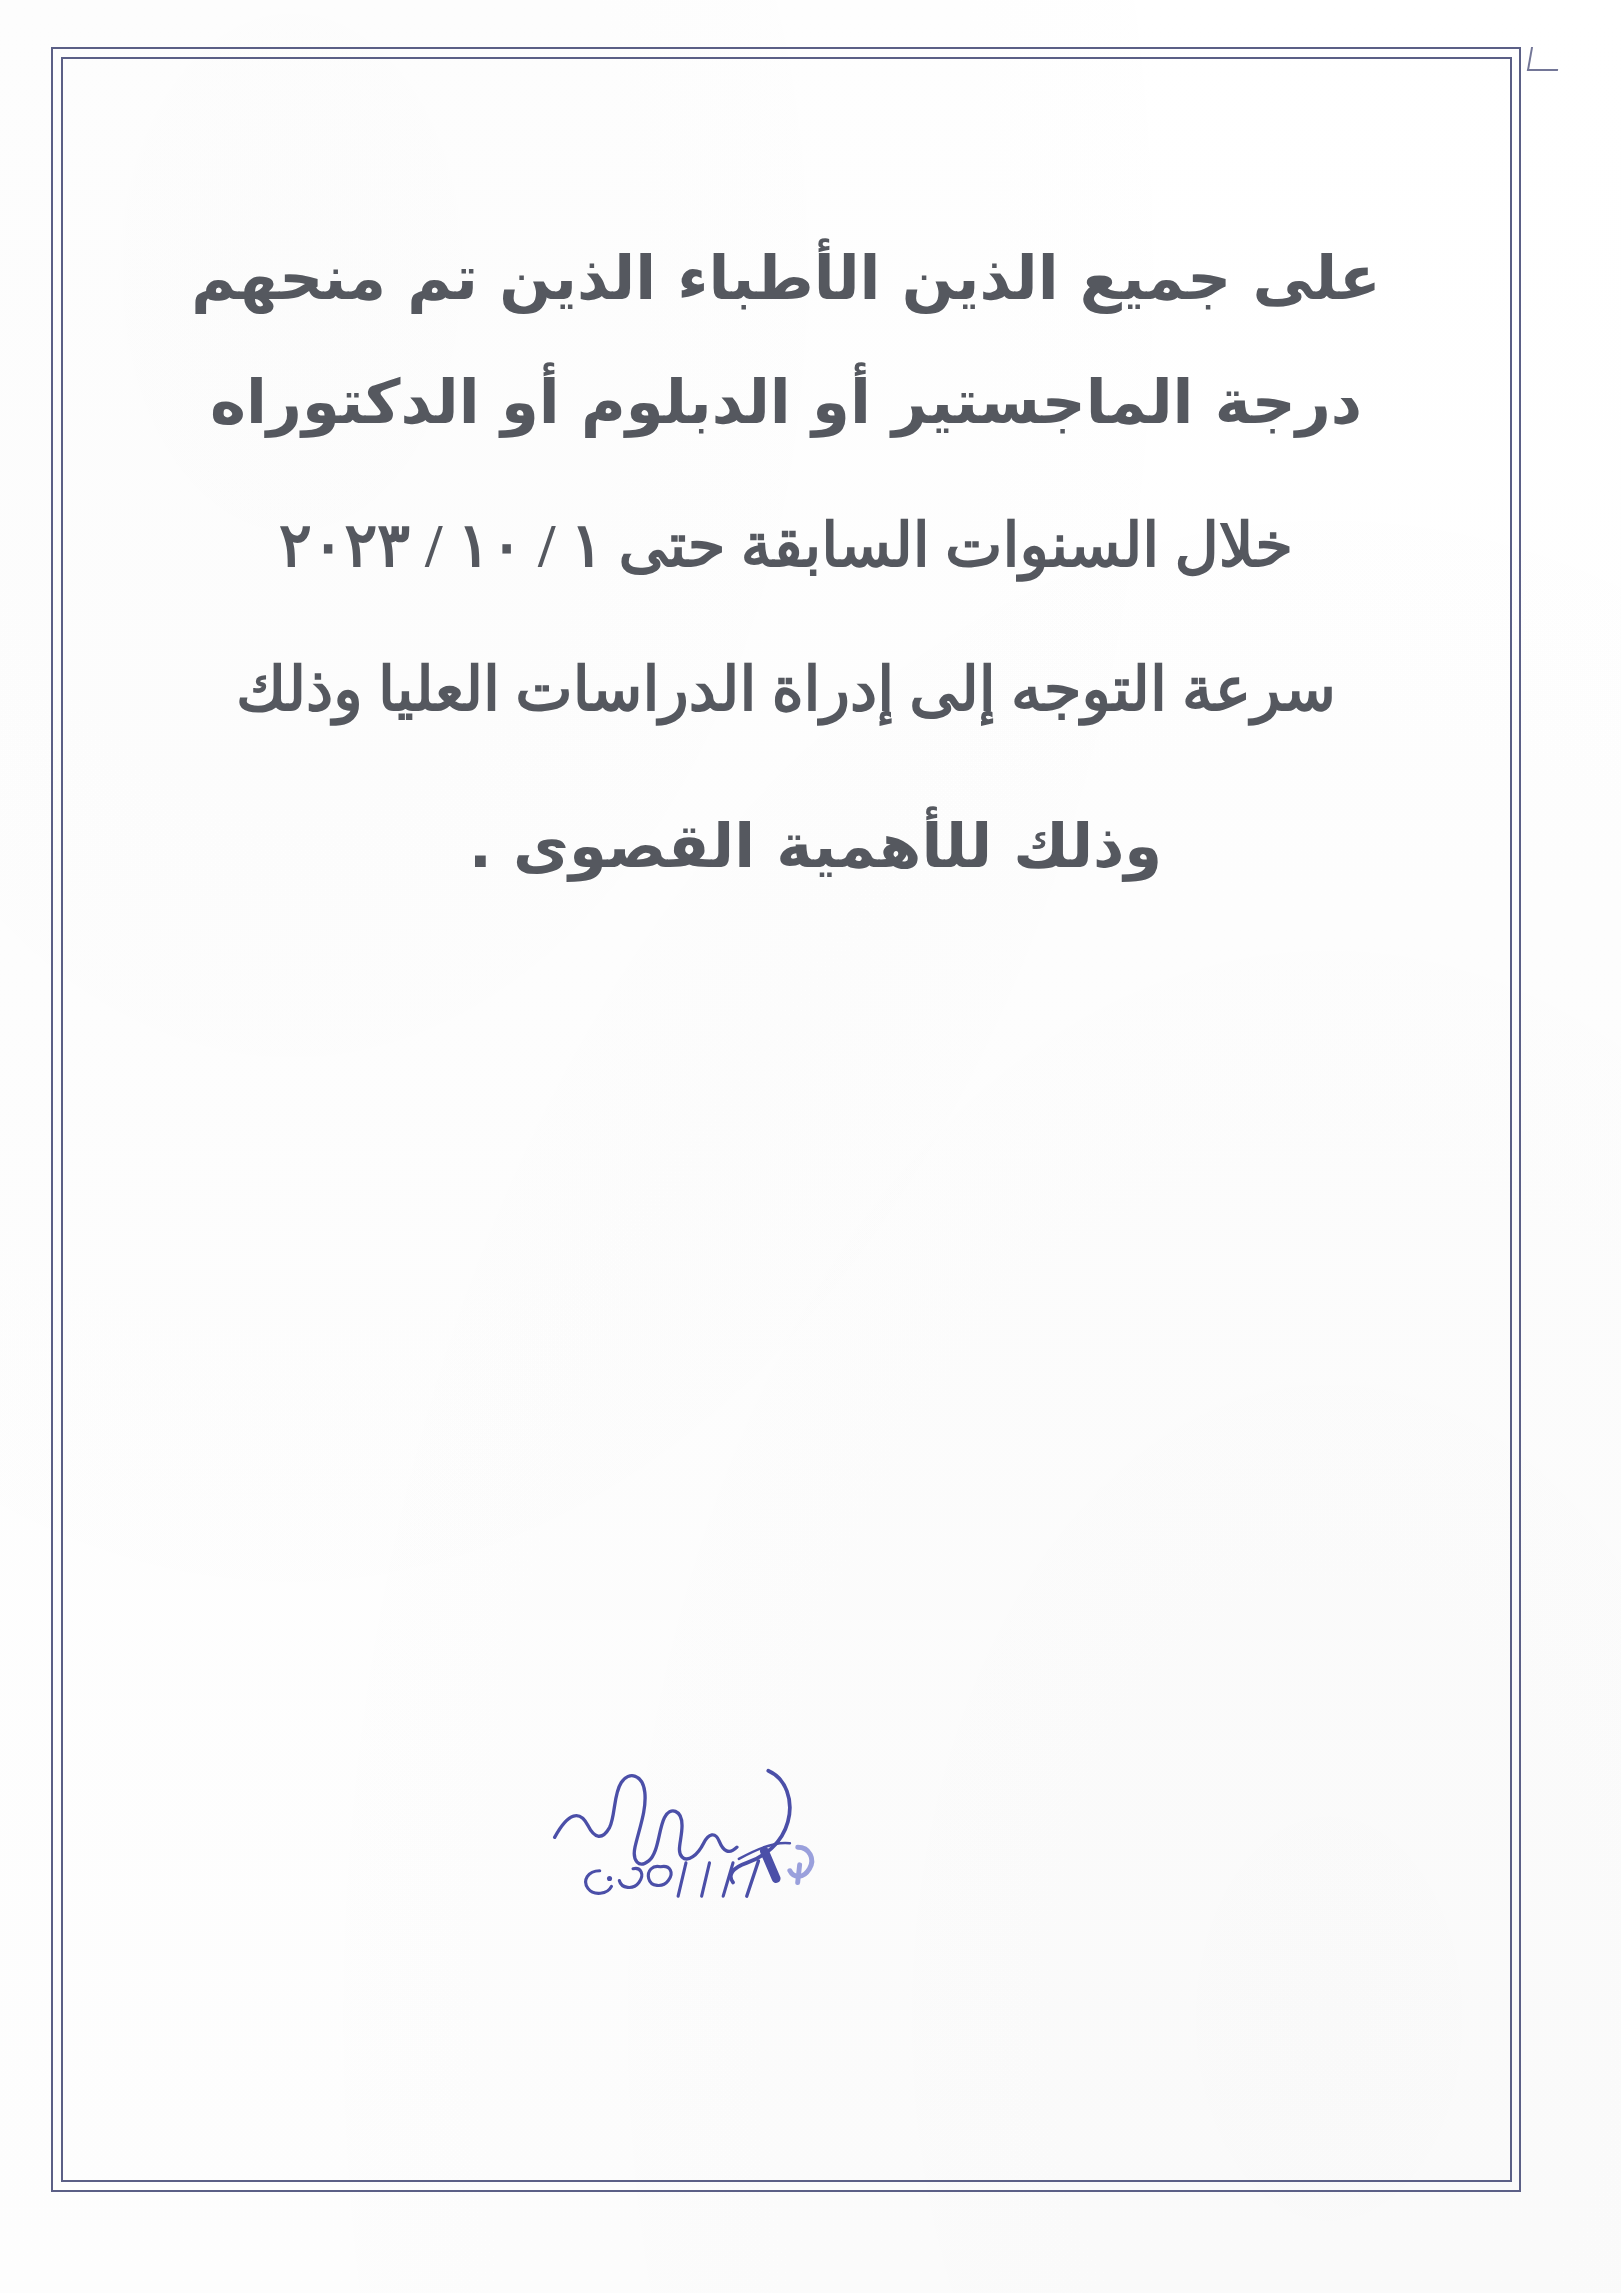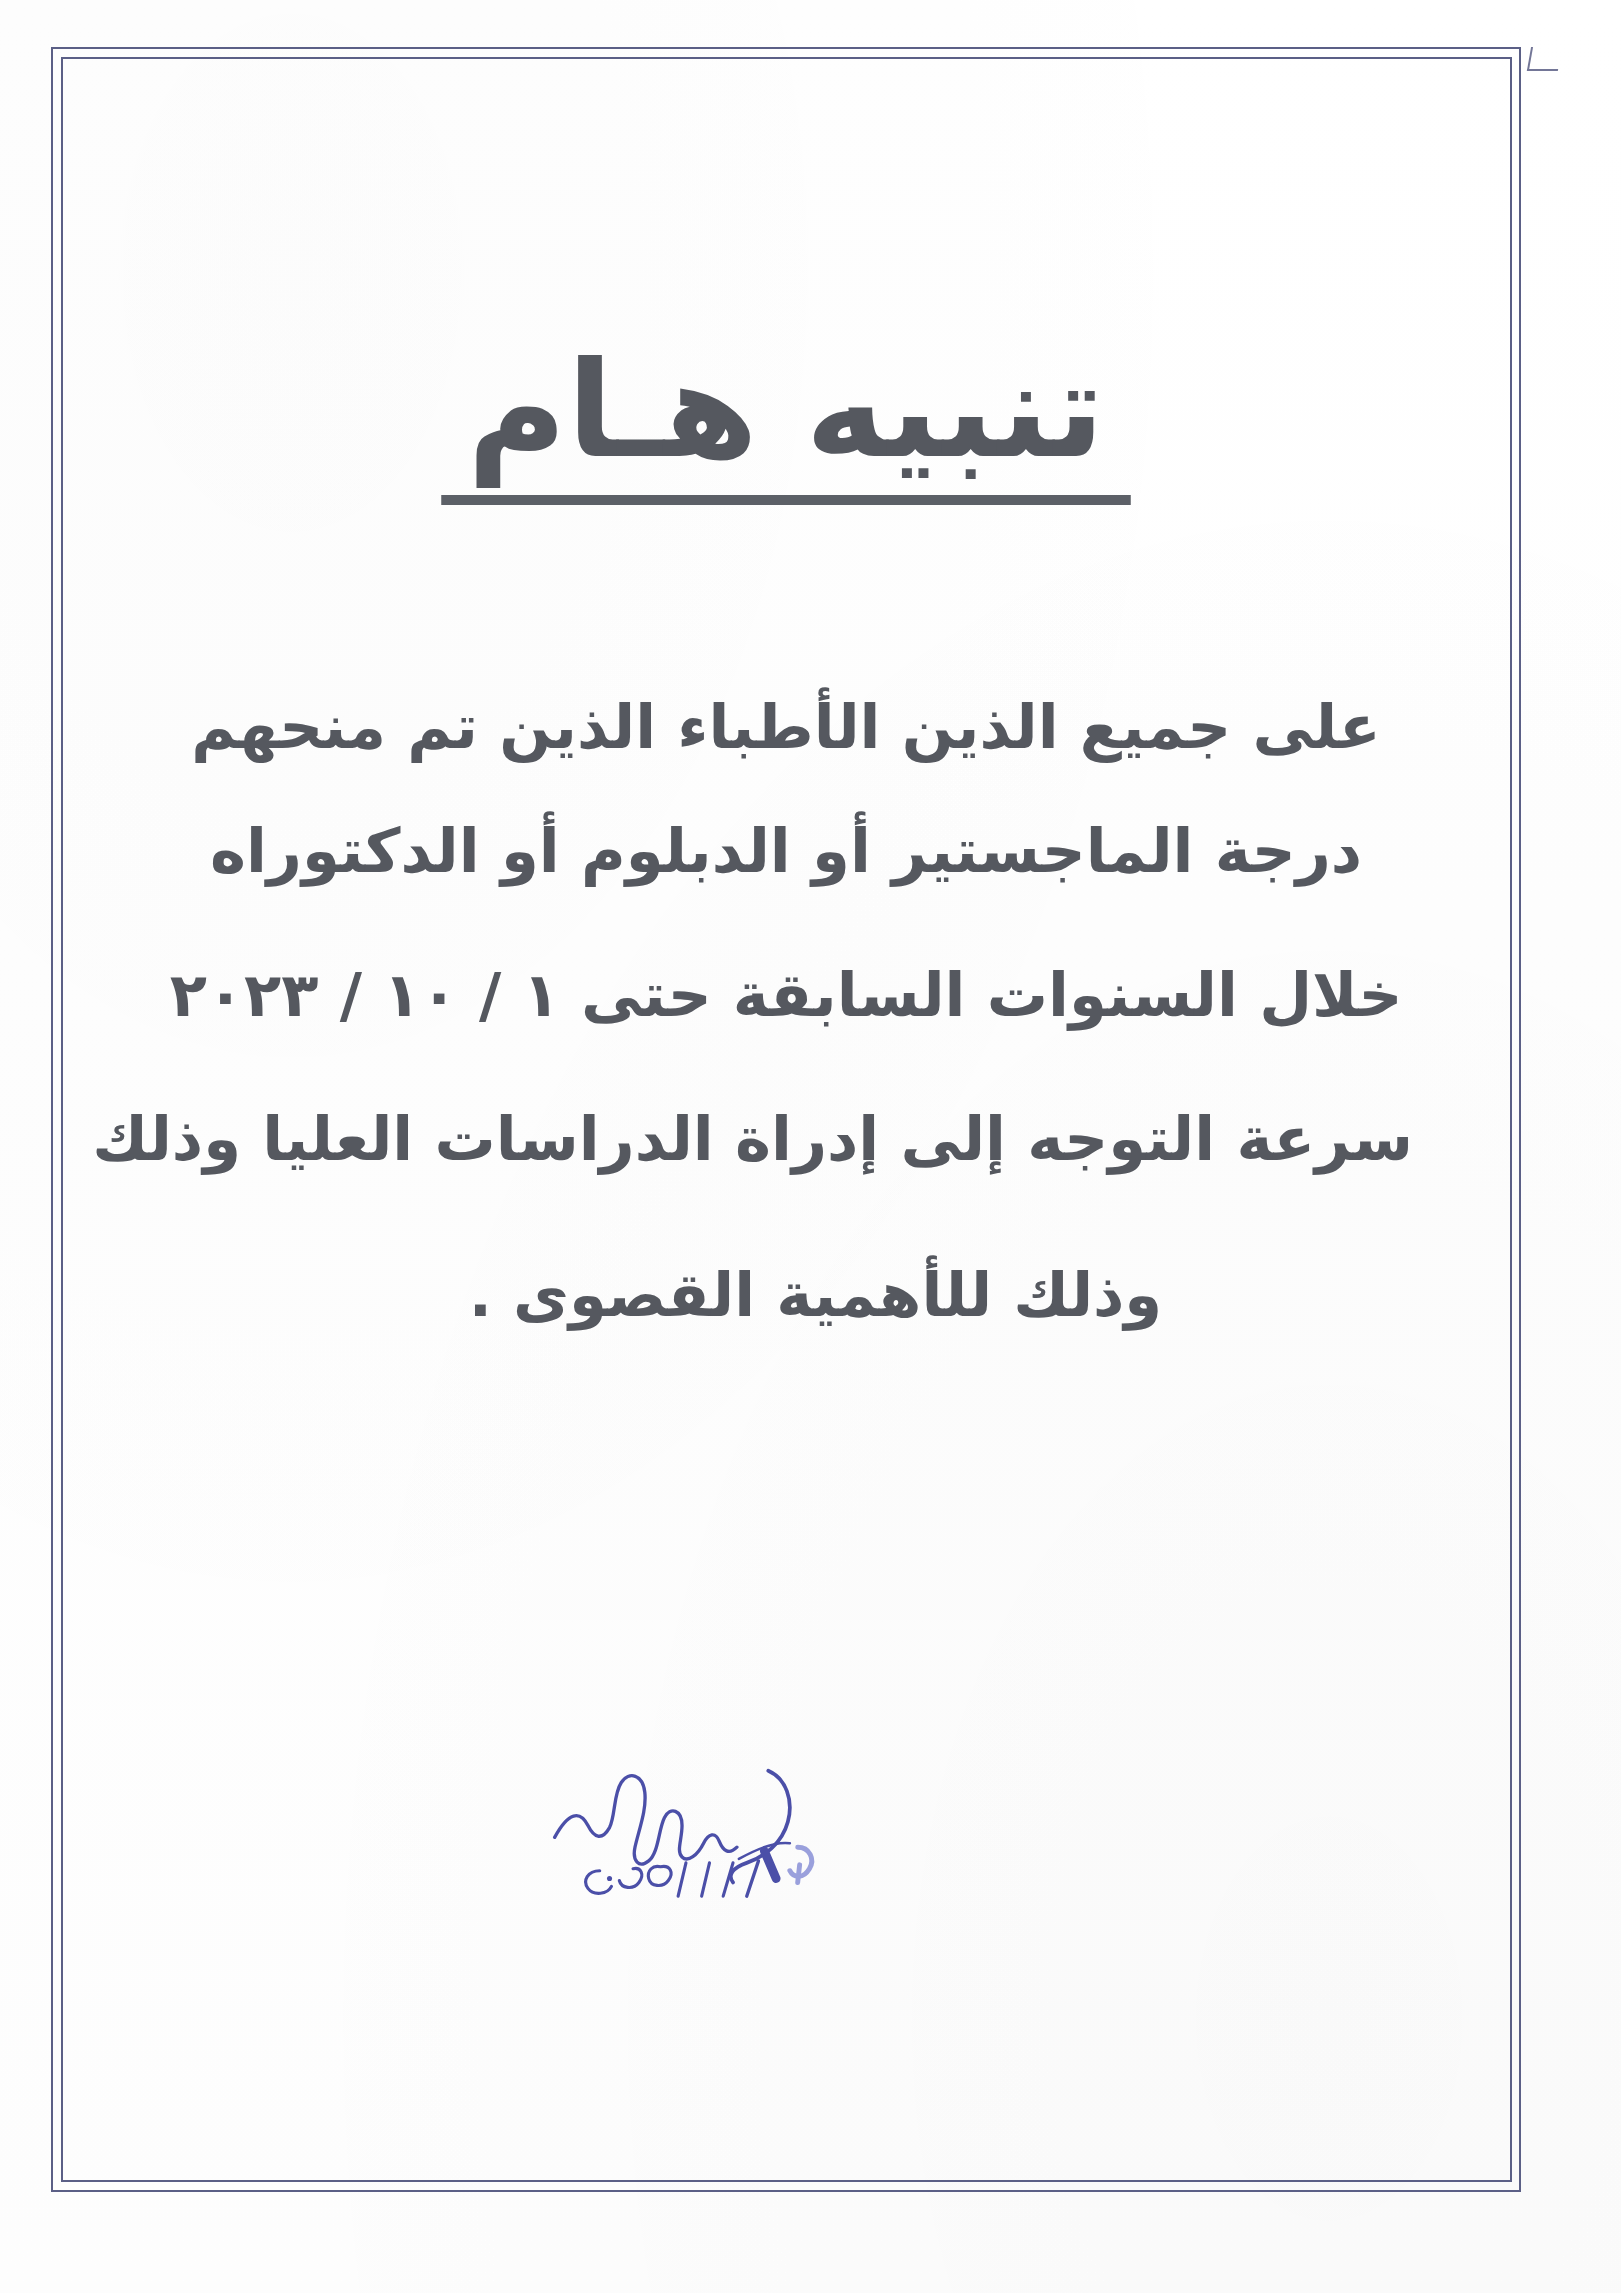--- a/index.html
+++ b/index.html
@@ -103,21 +103,21 @@
     line-height: 1.62;
     font-weight: 600;
     color: #55585f;
     letter-spacing: 0.5px;
   }
   .body-line {
     display: block;
     white-space: nowrap;
     margin: 0 0 25.5px 0;
   }
-  .body-line.gap-top { margin-top: 45px; }
+  .body-line.gap-top { margin-top: 45px; font-family: Liberation Serif, serif; }
 
   .body-line.final {
     margin-top: 57px;
     padding-left: 59px;
   }
 
   
   .sig-block {
     position: absolute;
     right: 147px;
@@ -179,23 +179,20 @@
 <div class="page">
 
   <div class="scan-noise"></div>
 
   <div class="frame-outer"></div>
   <div class="frame-inner"></div>
   <div class="corner-mark"></div>
 
   <div class="content">
 
-    <div class="title-wrap">
-      <h1 class="doc-title">تنبيه هـام</h1>
-    </div>
 
     <div class="body-block">
       <span class="body-line">على جميع الذين الأطباء الذين تم منحهم</span>
       <span class="body-line">درجة الماجستير أو الدبلوم أو الدكتوراه</span>
       <span class="body-line gap-top">خلال السنوات السابقة حتى ١ / ١٠ / ٢٠٢٣</span>
       <span class="body-line gap-top">سرعة التوجه إلى إدراة الدراسات العليا وذلك</span>
       <span class="body-line final">وذلك للأهمية القصوى .</span>
     </div>
 
   </div>

